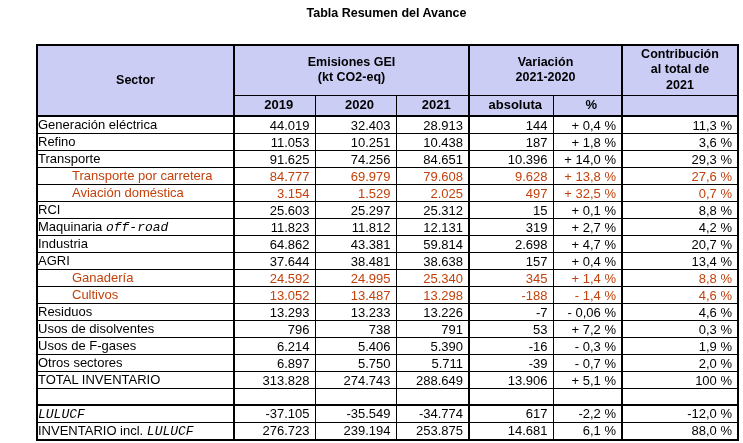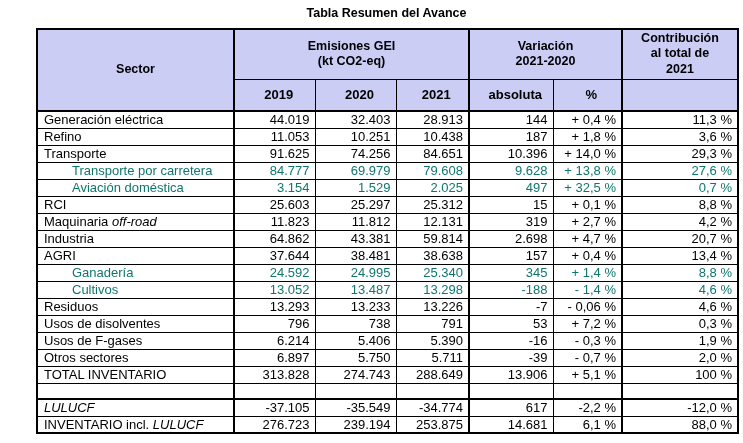--- a/index.html
+++ b/index.html
@@ -4,58 +4,58 @@
 <style>
   * { box-sizing: border-box; margin: 0; padding: 0; }
   html, body { background: #ffffff; }
   body {
     width: 743px; height: 443px; overflow: hidden;
     font-family: "Liberation Sans", sans-serif;
     color: #000;
   }
   .page { padding-top: 6px; }
   .title {
-    width: 701px; margin-left: 36px; margin-bottom: 8px;
+    width: 701px; margin-left: 36px; margin-bottom: 24px;
     text-align: center; font-weight: bold; font-size: 12.5px;
   }
   table {
     width: 701px; margin-left: 36px;
     border-collapse: collapse; table-layout: fixed;
     border: 2px solid #000;
   }
   th, td {
     border: 1px solid #000;
     overflow: hidden; white-space: nowrap;
   }
   thead th {
     background: #cbcdf5;
     font-weight: bold;
     text-align: center; vertical-align: middle;
     white-space: pre-line;
     font-size: 12.5px;
     line-height: 1.25;
   }
   tr.h1 th { height: 50px; }
-  tr.h2 th { height: 32px; font-size: 13px; padding-left: 8px; }
+  tr.h2 th { height: 21px; font-size: 13px; padding-left: 8px; }
   
   tr.h1 th:nth-child(2), tr.h1 th:nth-child(3), tr.h1 th:nth-child(4) { border-left: 2px solid #000; }
   tr.h2 th:nth-child(1), tr.h2 th:nth-child(4), tr.h2 th:nth-child(6) { border-left: 2px solid #000; }
   tbody td:nth-child(2), tbody td:nth-child(5), tbody td:nth-child(7) { border-left: 2px solid #000; }
   
   tbody tr:first-child td { border-top: 2px solid #000; }
   tbody td {
     height: 17px; font-size: 13px; vertical-align: middle;
   }
-  td.label { text-align: left; padding-left: 6px; padding-right: 4px; }
+  td.label { text-align: left; padding-right: 4px; }
   td.num   { text-align: right; padding-right: 5px; padding-left: 2px; }
-  tr.sub td { color: #0f766e; }
+  tr.sub td { color: #c2410c; }
   tr.sub td.label { padding-left: 34px; }
   tr.total td { font-weight: normal; }
   tr.spacer td { height: 16px; border-bottom: 2px solid #000; }
-  .it { font-style: italic; }
+  .it { font-style: italic; font-family: Liberation Mono, monospace; }
 </style>
 </head>
 <body>
 
 <div class="page">
   <div class="title">Tabla Resumen del Avance</div>
 
   <table>
     <colgroup>
       <col style="width:197px">

